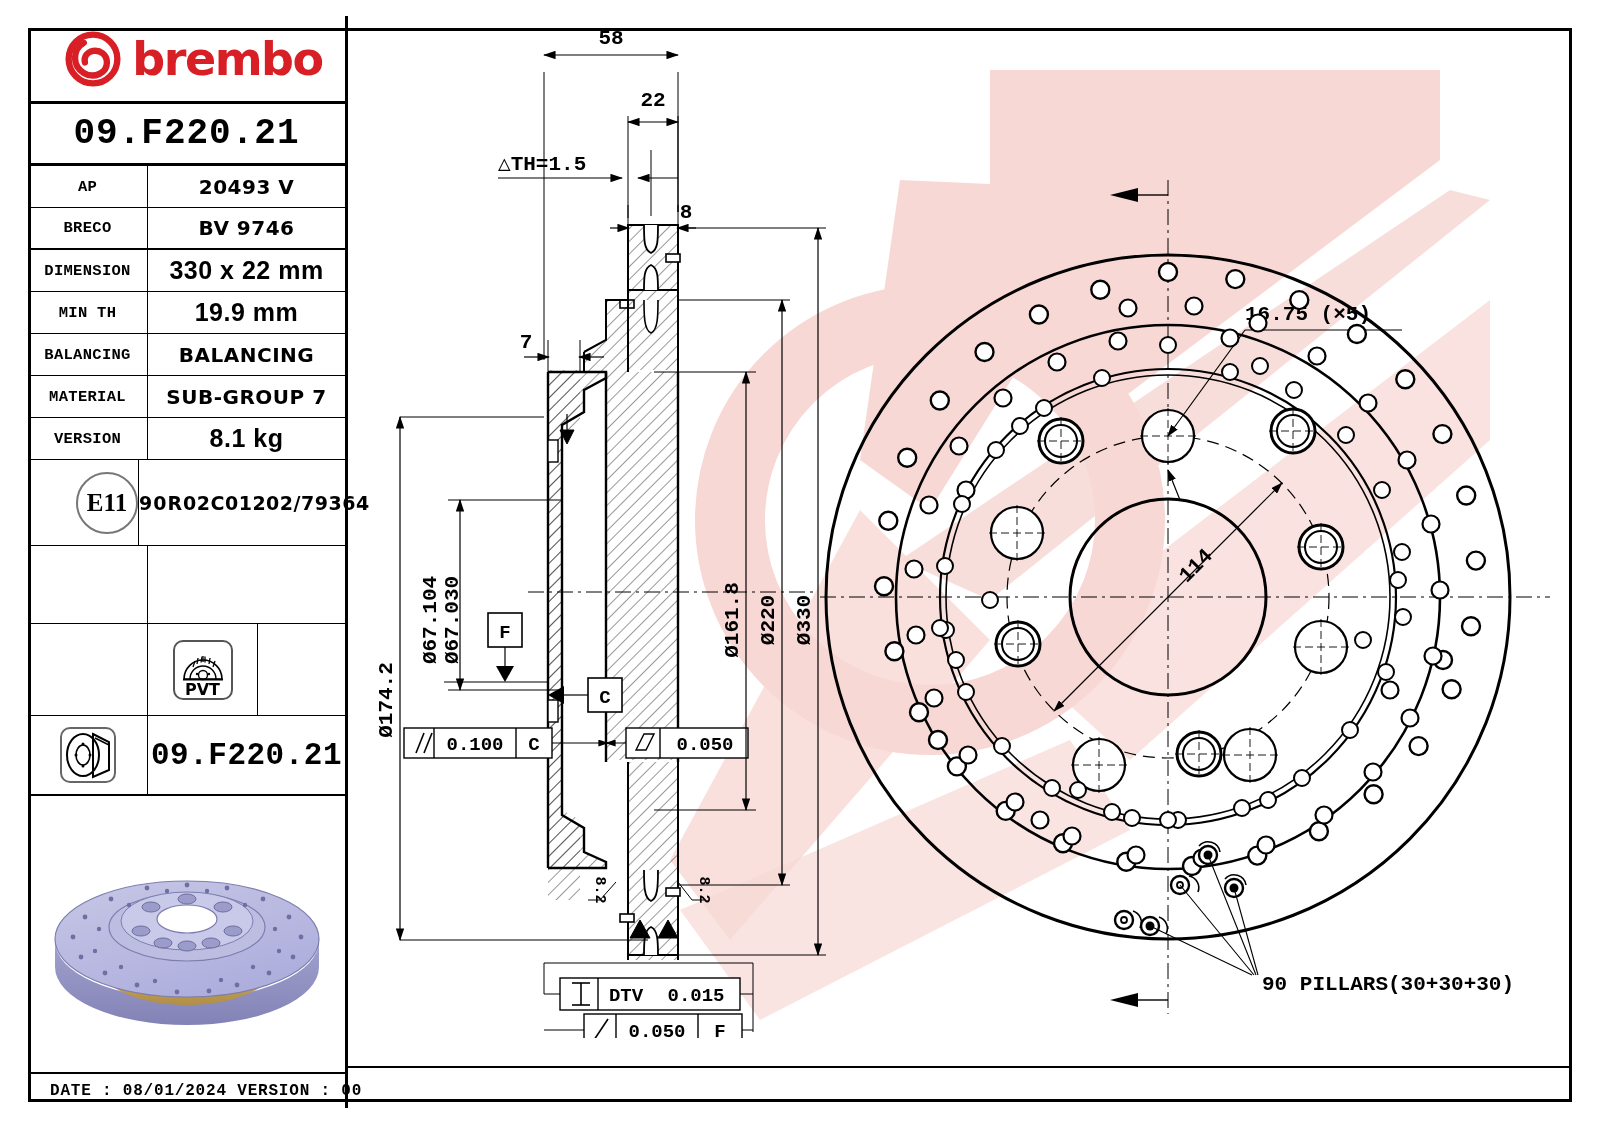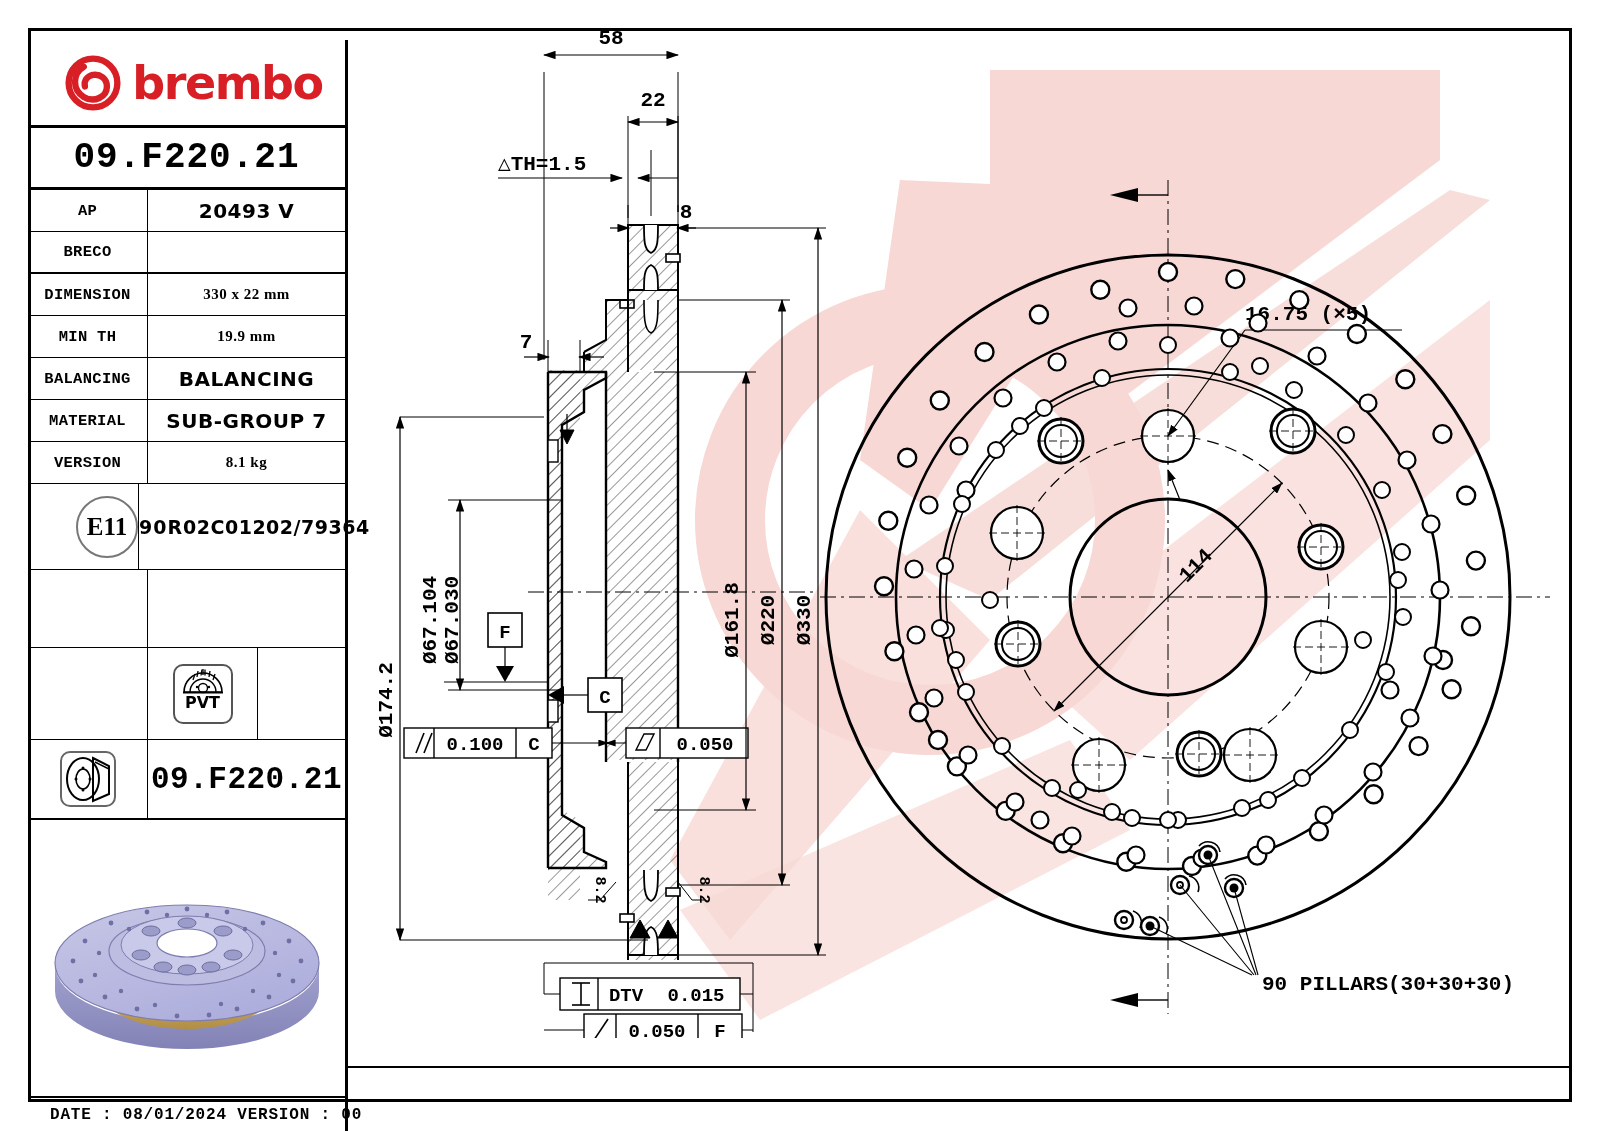--- a/index.html
+++ b/index.html
@@ -26,21 +26,21 @@
   .watermark {
     position: absolute;
     left: 430px; top: 40px;
     width: 1080px; height: 1010px;
     pointer-events: none;
     opacity: 1;
   }
   
   .spec-panel {
     position: absolute;
-    left: 28px; top: 40px;
+    left: 28px; top: 16px;
     width: 320px;
     border-right: 3px solid #000;
   }
   .logo-cell {
     height: 88px;
     border-bottom: 3px solid #000;
     display: flex; align-items: center; justify-content: center;
     gap: 10px;
     padding-left: 14px;
   }
@@ -72,22 +72,22 @@
     letter-spacing: 0.3px;
   }
   .scell-v {
     flex: 1;
     display: flex; align-items: center; justify-content: center;
     font-family: "DejaVu Sans", sans-serif;
     font-size: 20px; font-weight: 700;
     letter-spacing: 0.5px;
   }
   .scell-v.mono {
-    font-family: Liberation Serif, serif;
-    font-size: 15px;
+    font-family: Liberation Sans, sans-serif;
+    font-size: 25px;
   }
   .e11row { display: flex; height: 86px; border-bottom: 1.5px solid #000; }
   .e11-k {
     width: 120px; border-right: 1.5px solid #000;
     display: flex; align-items: center; justify-content: center; padding-left: 48px;
   }
   .e11-badge {
     width: 62px; height: 62px; border-radius: 50%;
     border: 2px solid #777;
     display: flex; align-items: center; justify-content: center;
@@ -110,21 +110,21 @@
   .pvt-a { width: 120px; border-right: 1.5px solid #000; }
   .pvt-b {
     width: 110px; border-right: 1.5px solid #000;
     display: flex; align-items: center; justify-content: center;
   }
   .pvt-c { flex: 1; }
   .pvt-badge {
     width: 60px; height: 60px;
     border: 2px solid #555; border-radius: 10px;
     display: flex; flex-direction: column;
-    align-items: center; justify-content: flex-start;
+    align-items: center; justify-content: flex-end;
     gap: 1px;
   }
   .pvt-badge .pvt-text {
     font-family: "DejaVu Sans", sans-serif;
     font-size: 16px; font-weight: 700; line-height: 1;
   }
   .discrow { display: flex; height: 80px; border-bottom: 2.5px solid #000; }
   .disc-k {
     width: 120px; border-right: 1.5px solid #000;
     display: flex; align-items: center; justify-content: center;
@@ -196,20 +196,21 @@
     </div>
 
     <div class="code-cell">09.F220.21</div>
 
     <div class="srow">
       <div class="scell-k">AP</div>
       <div class="scell-v">20493 V</div>
     </div>
     <div class="srow thick">
       <div class="scell-k">BRECO</div>
+      <div class="scell-v">BV 9746</div>
     </div>
     <div class="srow">
       <div class="scell-k">DIMENSION</div>
       <div class="scell-v mono">330 x 22 mm</div>
     </div>
     <div class="srow">
       <div class="scell-k">MIN TH</div>
       <div class="scell-v mono">19.9 mm</div>
     </div>
     <div class="srow">

